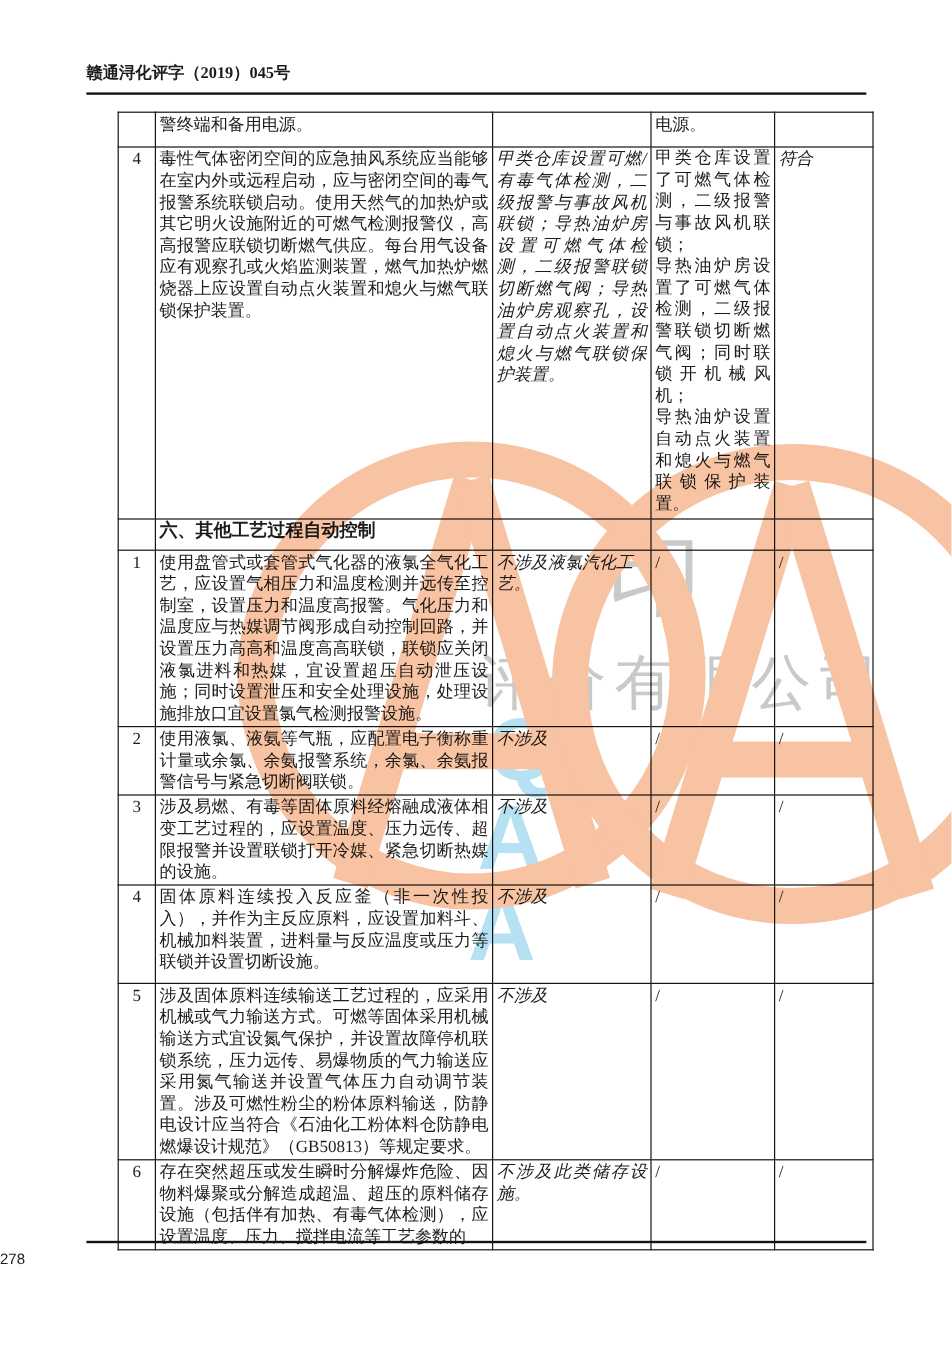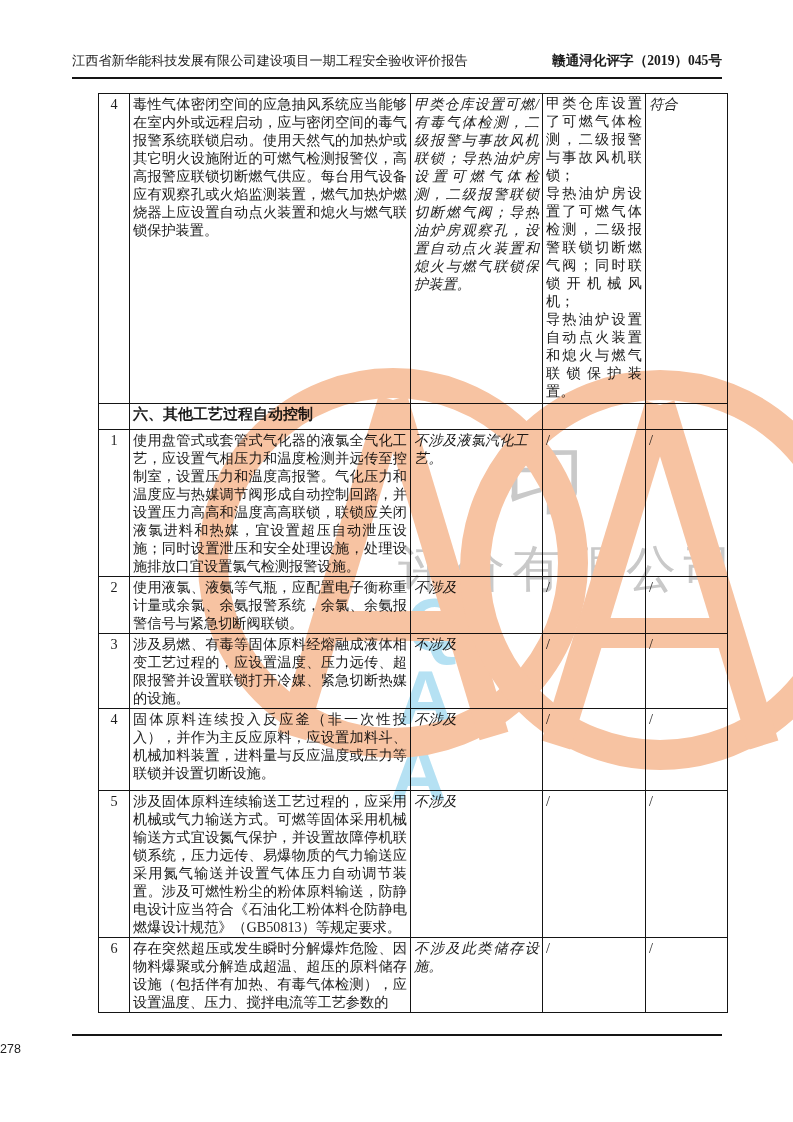--- a/index.html
+++ b/index.html
@@ -42,35 +42,41 @@
   .page-num{position:absolute;left:0;top:1042px;width:793px;
     font-size:12.5px;font-family:"Liberation Sans","DejaVu Sans",sans-serif;}
 
   
   .watermark{position:absolute;left:0;top:0;mix-blend-mode:multiply;pointer-events:none;z-index:5;}
 </style>
 </head>
 <body>
 
 <div class="header">
-  <span class="left">江西省新华能科技发展有限公司建设项目一期工程安全验收评价报告</span>
   <span class="right">赣通浔化评字（2019）045号</span>
 </div>
 <div class="header-rule"></div>
 
 <table class="report-table">
   <colgroup>
     <col style="width:31px">
       <col style="width:281px">
       <col style="width:132px">
       <col style="width:103px">
       <col style="width:82px">
   </colgroup>
   <tbody>
 
+    <tr style="height:29px">
+      <td class="num"></td>
+      <td class="req">警终端和备用电源。</td>
+      <td></td>
+      <td class="actualpad">电源。</td>
+      <td></td>
+    </tr>
 
     <tr style="height:310px">
       <td class="num">4</td>
       <td class="req vm">毒性气体密闭空间的应急抽风系统应当能够在室内外或远程启动，应与密闭空间的毒气报警系统联锁启动。使用天然气的加热炉或其它明火设施附近的可燃气检测报警仪，高高报警应联锁切断燃气供应。每台用气设备应有观察孔或火焰监测装置，燃气加热炉燃烧器上应设置自动点火装置和熄火与燃气联锁保护装置。</td>
       <td class="just vm evalpad">甲类仓库设置可燃/有毒气体检测，二级报警与事故风机联锁；导热油炉房设置可燃气体检测，二级报警联锁切断燃气阀；导热油炉房观察孔，设置自动点火装置和熄火与燃气联锁保护装置。</td>
       <td class="just prelines actualpad">甲类仓库设置了可燃气体检测，二级报警与事故风机联锁；
 导热油炉房设置了可燃气体检测，二级报警联锁切断燃气阀；同时联锁开机械风机；
 导热油炉设置自动点火装置和熄火与燃气联锁保护装置。</td>
       <td class="concl">符合</td>
     </tr>

